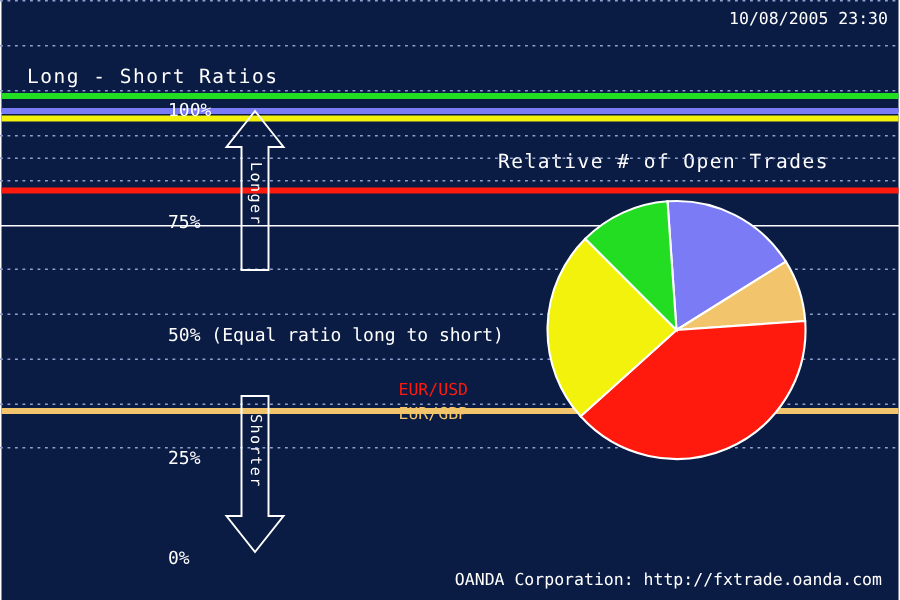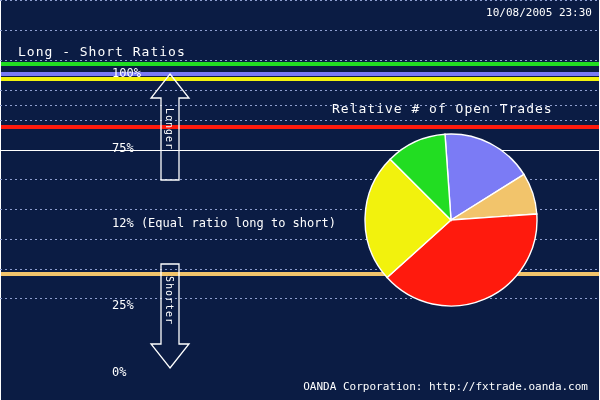--- a/index.html
+++ b/index.html
@@ -83,40 +83,42 @@
       <div class="bar" style="background: rgb(123, 123, 245); top: 72.152px;"></div>
       <div class="bar" style="background: rgb(242, 242, 13); top: 77.235px;"></div>
       <div class="bar" style="background: rgb(255, 26, 13); top: 125.075px;"></div>
       <div class="bar" style="background: rgb(242, 196, 107); top: 271.585px;"></div>
     </div>
 </div>
 
 <div id="tick-labels">
     <div class="tick-label" style="top: 67px;">100%</div>
     <div class="tick-label" style="top: 141.75px;">75%</div>
-    <div class="tick-label" style="top: 216.5px;">12% (Equal ratio long to short)</div>
+    <div class="tick-label" style="top: 216.5px;">50% (Equal ratio long to short)</div>
     <div class="tick-label" style="top: 299px;">25%</div>
     <div class="tick-label" style="top: 366px;">0%</div>
   </div>
 
 <div class="arrow-box" style="left:148px;top:72px;">
   <svg width="44" height="110" viewBox="0 0 44 110">
     <path d="M22 2 L41 26 L31 26 L31 108 L13 108 L13 26 L3 26 Z" fill="none" stroke="#ffffff" stroke-width="1.3"></path>
   </svg>
   <div class="arrow-label" style="left:16px;top:36px;">Longer</div>
 </div>
 
 <div class="arrow-box" style="left:148px;top:262px;">
   <svg width="44" height="108" viewBox="0 0 44 108">
     <path d="M22 106 L41 82 L31 82 L31 2 L13 2 L13 82 L3 82 Z" fill="none" stroke="#ffffff" stroke-width="1.3"></path>
   </svg>
   <div class="arrow-label" style="left:16px;top:14px;">Shorter</div>
 </div>
 
 <div id="legend">
+    <div class="legend-item" style="color: rgb(255, 26, 13);">EUR/USD</div>
+    <div class="legend-item" style="color: rgb(242, 196, 107);">EUR/GBP</div>
   </div>
 
 <div id="pie-wrap">
   <svg id="pie-svg" width="176" height="176" viewBox="0 0 176 176">
       <path d="M 88 88 L 82.00 2.21 A 86 86 0 0 1 160.93 42.43 Z" fill="#7b7bf5" stroke="#ffffff" stroke-width="1.4"></path>
       <path d="M 88 88 L 160.93 42.43 A 86 86 0 0 1 173.79 82.00 Z" fill="#f2c46b" stroke="#ffffff" stroke-width="1.4"></path>
       <path d="M 88 88 L 173.79 82.00 A 86 86 0 0 1 24.09 145.55 Z" fill="#ff1a0d" stroke="#ffffff" stroke-width="1.4"></path>
       <path d="M 88 88 L 24.09 145.55 A 86 86 0 0 1 27.19 27.19 Z" fill="#f2f20d" stroke="#ffffff" stroke-width="1.4"></path>
       <path d="M 88 88 L 27.19 27.19 A 86 86 0 0 1 82.00 2.21 Z" fill="#22dd22" stroke="#ffffff" stroke-width="1.4"></path>
     </svg>

